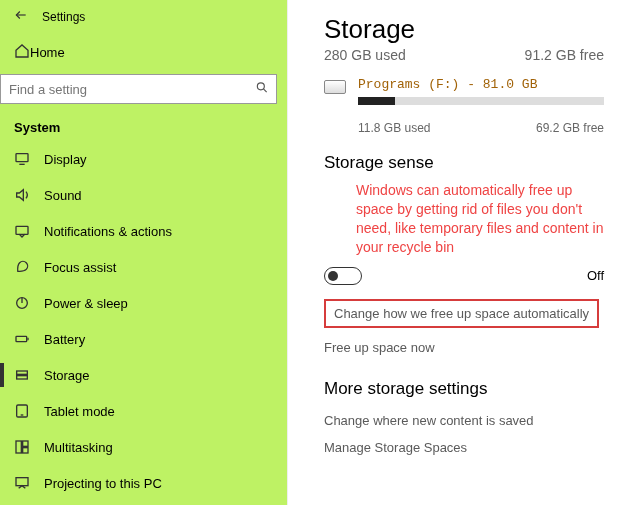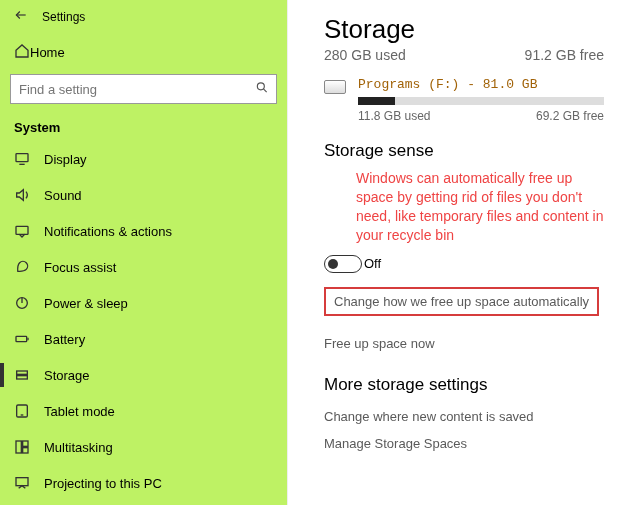--- a/index.html
+++ b/index.html
@@ -29,21 +29,21 @@
   }
   .topbar .title { font-size: 12px; }
   .home-row {
     display: flex;
     align-items: center;
     gap: 0;
     padding: 8px 14px 10px 14px;
     font-size: 13px;
   }
   .search-wrap {
-    margin: 2px 10px 8px 10px;
+    margin: 2px 10px 8px 0;
     position: relative;
     border-radius: 6px;
   }
   .search-input {
     width: 100%;
     height: 30px;
     border: 1px solid #999;
     background: #fff;
     padding: 4px 28px 4px 8px;
     font-size: 13px;
@@ -120,25 +120,25 @@
   }
   .drive-body { flex: 1; }
   .drive-title { font-size: 13px; color: #a16207; margin-bottom: 5px; font-family: Liberation Mono, monospace; }
   .drive-bar { height: 8px; background: #ddd; position: relative; }
   .drive-bar .fill { position: absolute; left: 0; top: 0; bottom: 0; background: #222; }
   .drive-stats {
     display: flex;
     justify-content: space-between;
     font-size: 12px;
     color: #666;
-    margin-top: 4px;
+    margin-top: 16px;
   }
   h2 { font-size: 17px; font-weight: 400; margin-top: 18px; margin-bottom: 8px; }
   .body-text { font-size: 14px; color: #ef4444; line-height: 1.35; margin-bottom: 10px; margin-left: 32px; }
-  .toggle-row { display: flex; align-items: center; gap: 2px; margin-bottom: 14px; }
+  .toggle-row { display: flex; align-items: center; gap: 2px; margin-bottom: 14px; justify-content: space-between; }
   .toggle {
     width: 38px; height: 18px;
     border: 1px solid #333;
     border-radius: 10px;
     position: relative;
     cursor: pointer;
     background: #fff;
   }
   .toggle .knob {
     width: 10px; height: 10px;
@@ -150,21 +150,21 @@
   .link-row {
     font-size: 13px;
     color: #5a5a5a;
     padding: 6px 0;
     cursor: pointer;
   }
   .highlight-box {
     border: 2px solid #d63c3c;
     padding: 5px 8px;
     display: inline-block;
-    margin-bottom: 14px;
+    margin-bottom: 6px;
   }
   .highlight-box .link-row { padding: 0; }
 </style>
 </head>
 <body>
 
 <div class="sidebar">
   <div class="topbar">
     <span class="icon">
       <svg width="14" height="14" viewBox="0 0 24 24" fill="none" stroke="#333" stroke-width="2">

